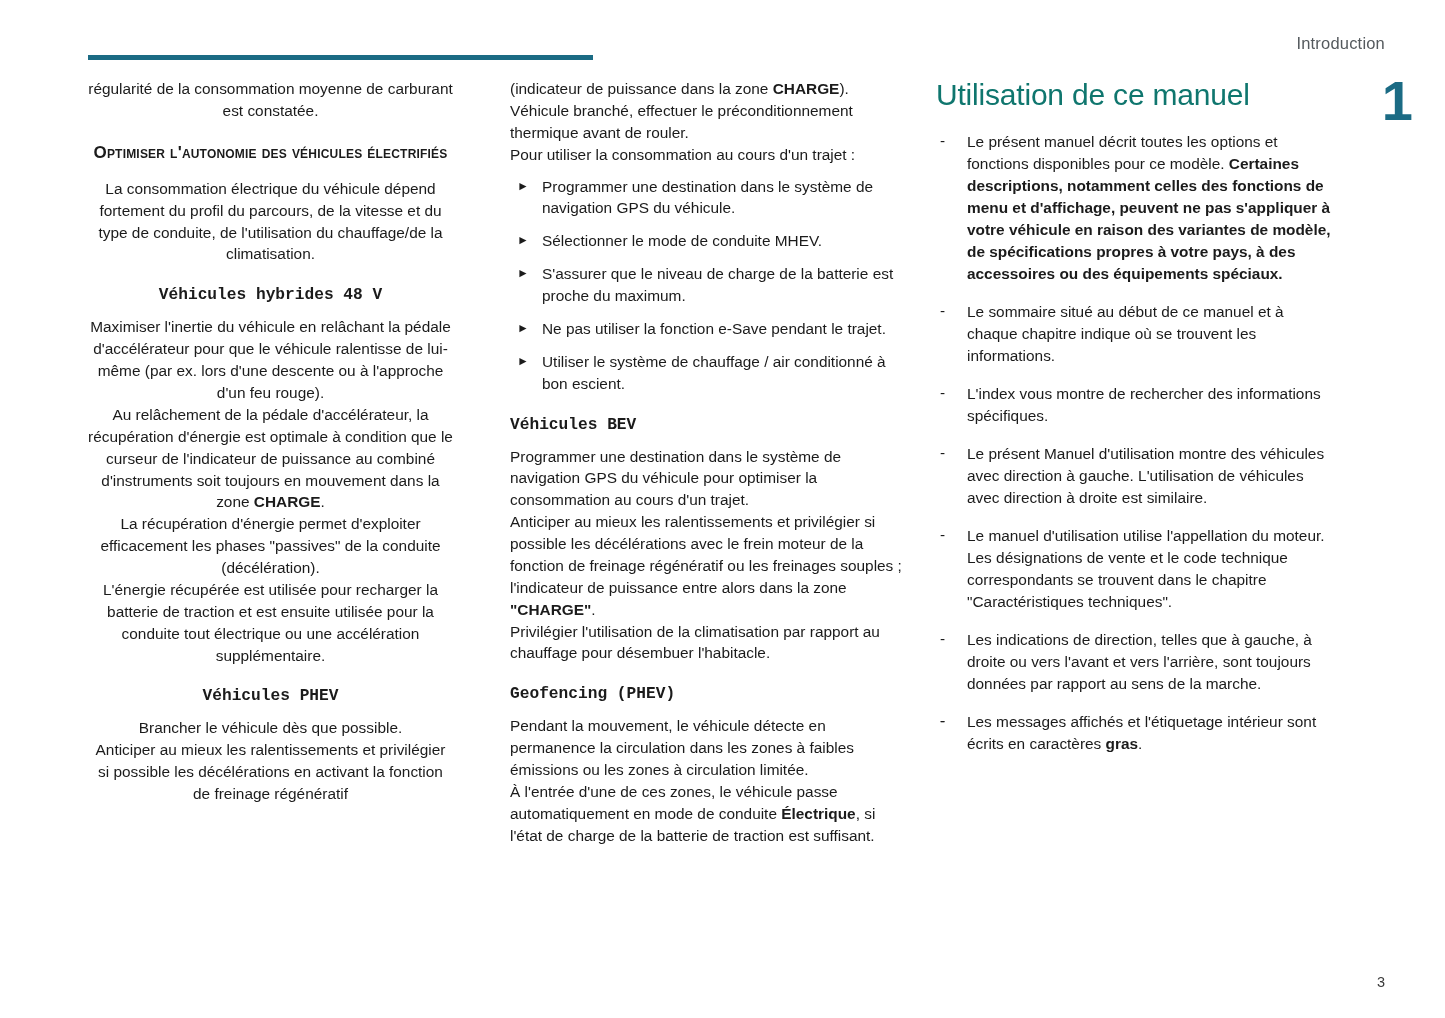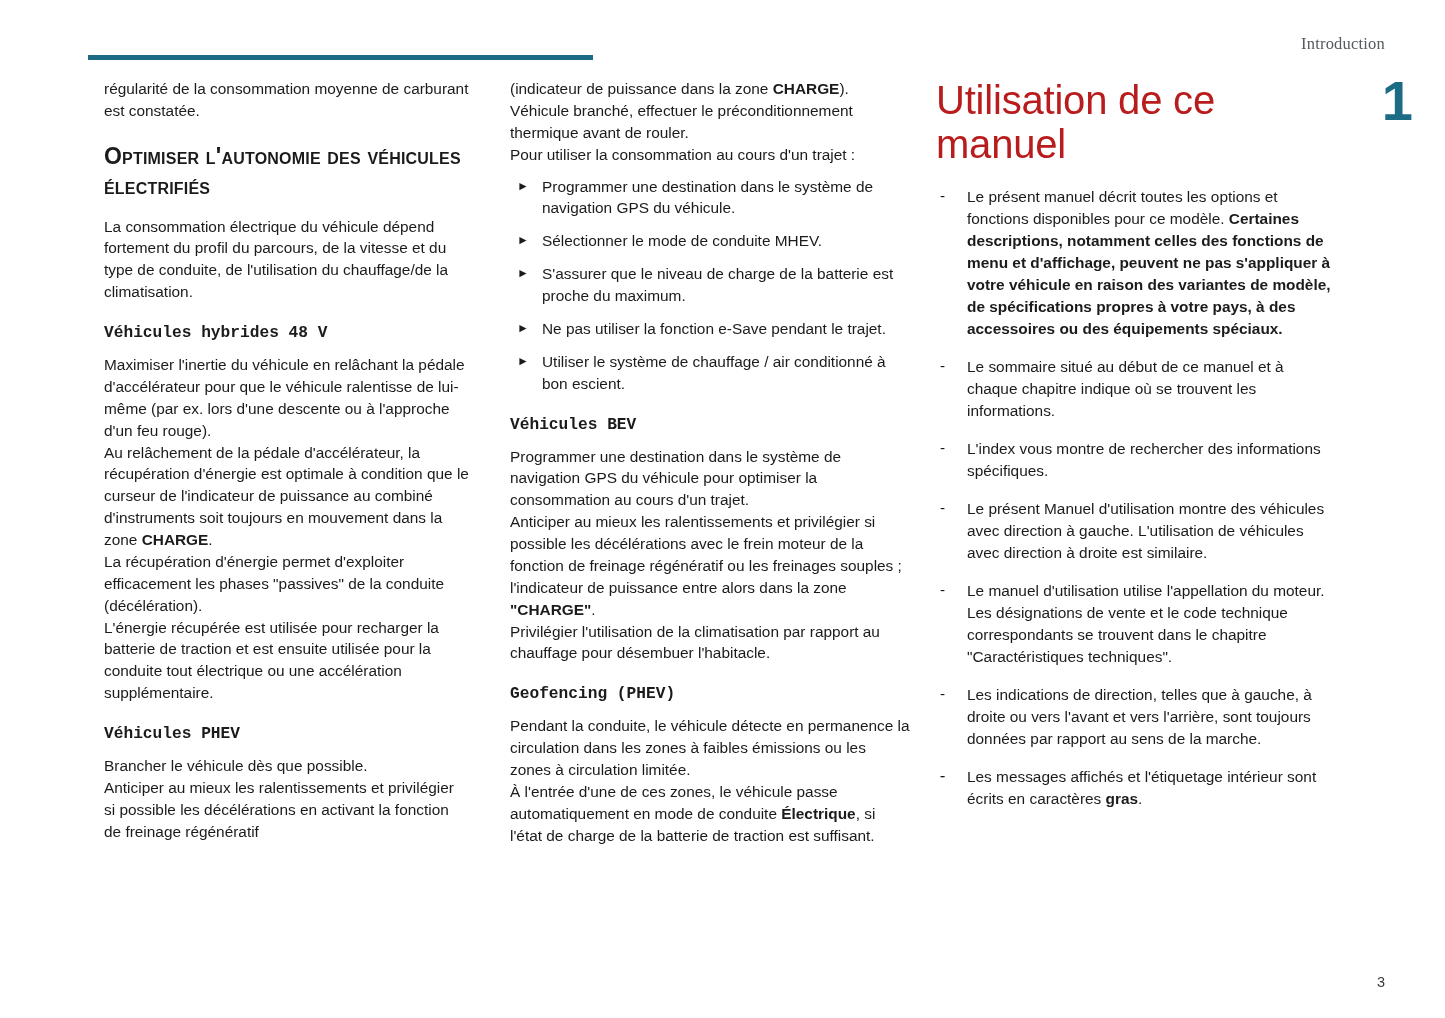--- a/index.html
+++ b/index.html
@@ -18,47 +18,46 @@
     box-sizing: border-box;
   }
   
   .header-label {
     position: absolute;
     top: 34px;
     right: 60px;
     font-size: 16.5px;
     color: #555a5e;
     letter-spacing: 0.2px;
-    font-family: Liberation Serif, serif;
   }
   .top-rule {
     position: absolute;
     top: 55px;
     left: 88px;
     width: 505px;
     height: 5px;
     background: #1b6b84;
   }
   
   .col {
     position: absolute;
     top: 78px;
     font-size: 15.4px;
     line-height: 1.42;
     color: #1b1b1b;
   }
   .col p {
     margin: 0 0 0 0;
   }
-  .col-1 { left: 104px; width: 365px; }
+  .col-1 { left: 88px; width: 365px; text-align: center; }
   .col-2 { left: 510px; width: 400px; }
   .col-3 { left: 936px; width: 400px; }
 
   h2.section-title {
-    font-size: 23px;
+    font-size: 17px;
     font-weight: bold;
     margin: 20px 0 14px 0;
     line-height: 1.3;
     letter-spacing: 0.2px;
     font-variant: small-caps;
     text-transform: none;
   }
   h3.sub-title {
     font-size: 16.2px;
     font-weight: bold;
@@ -83,22 +82,22 @@
   .bullets li .arrow {
     position: absolute;
     left: 7px;
     top: 0px;
     font-size: 12px;
     line-height: 1.72;
     color: #1b1b1b;
   }
   
   .manual-title {
-    font-size: 40px;
-    color: #b91c1c;
+    font-size: 30px;
+    color: #0f766e;
     font-weight: normal;
     margin: 0 0 20px 0;
     line-height: 1.1;
     letter-spacing: -0.2px;
   }
   .chapter-number {
     position: absolute;
     top: 73px;
     right: 32px;
     font-size: 56px;
@@ -172,21 +171,21 @@
       <li><span class="arrow">►</span><span>Ne pas utiliser la fonction e-Save pendant le trajet.</span></li>
       <li><span class="arrow">►</span><span>Utiliser le système de chauffage / air conditionné à bon escient.</span></li>
     </ul>
 
     <h3 class="sub-title">Véhicules BEV</h3>
     <p class="para">Programmer une destination dans le système de navigation GPS du véhicule pour optimiser la consommation au cours d'un trajet.</p>
     <p class="para"><span>Anticiper au mieux les ralentissements et privilégier si possible les décélérations avec le frein moteur de la fonction de freinage régénératif ou les freinages souples ; l'indicateur de puissance entre alors dans la zone </span><b>"CHARGE"</b><span>.</span></p>
     <p class="para">Privilégier l'utilisation de la climatisation par rapport au chauffage pour désembuer l'habitacle.</p>
 
     <h3 class="sub-title">Geofencing (PHEV)</h3>
-    <p class="para">Pendant la conduite, le véhicule détecte en permanence la circulation dans les zones à faibles émissions ou les zones à circulation limitée.</p>
+    <p class="para">Pendant la mouvement, le véhicule détecte en permanence la circulation dans les zones à faibles émissions ou les zones à circulation limitée.</p>
     <p class="para"><span>À l'entrée d'une de ces zones, le véhicule passe automatiquement en mode de conduite </span><b>Électrique</b><span>, si l'état de charge de la batterie de traction est suffisant.</span></p>
   </div>
 
   <div class="col col-3">
     <h1 class="manual-title">Utilisation de ce manuel</h1>
     <ul class="dash-list">
       <li><span class="dash">-</span><span>Le présent manuel décrit toutes les options et fonctions disponibles pour ce modèle. </span><b>Certaines descriptions, notamment celles des fonctions de menu et d'affichage, peuvent ne pas s'appliquer à votre véhicule en raison des variantes de modèle, de spécifications propres à votre pays, à des accessoires ou des équipements spéciaux.</b><span></span></li>
       <li><span class="dash">-</span><span>Le sommaire situé au début de ce manuel et à chaque chapitre indique où se trouvent les informations.</span></li>
       <li><span class="dash">-</span><span>L'index vous montre de rechercher des informations spécifiques.</span></li>
       <li><span class="dash">-</span><span>Le présent Manuel d'utilisation montre des véhicules avec direction à gauche. L'utilisation de véhicules avec direction à droite est similaire.</span></li>

